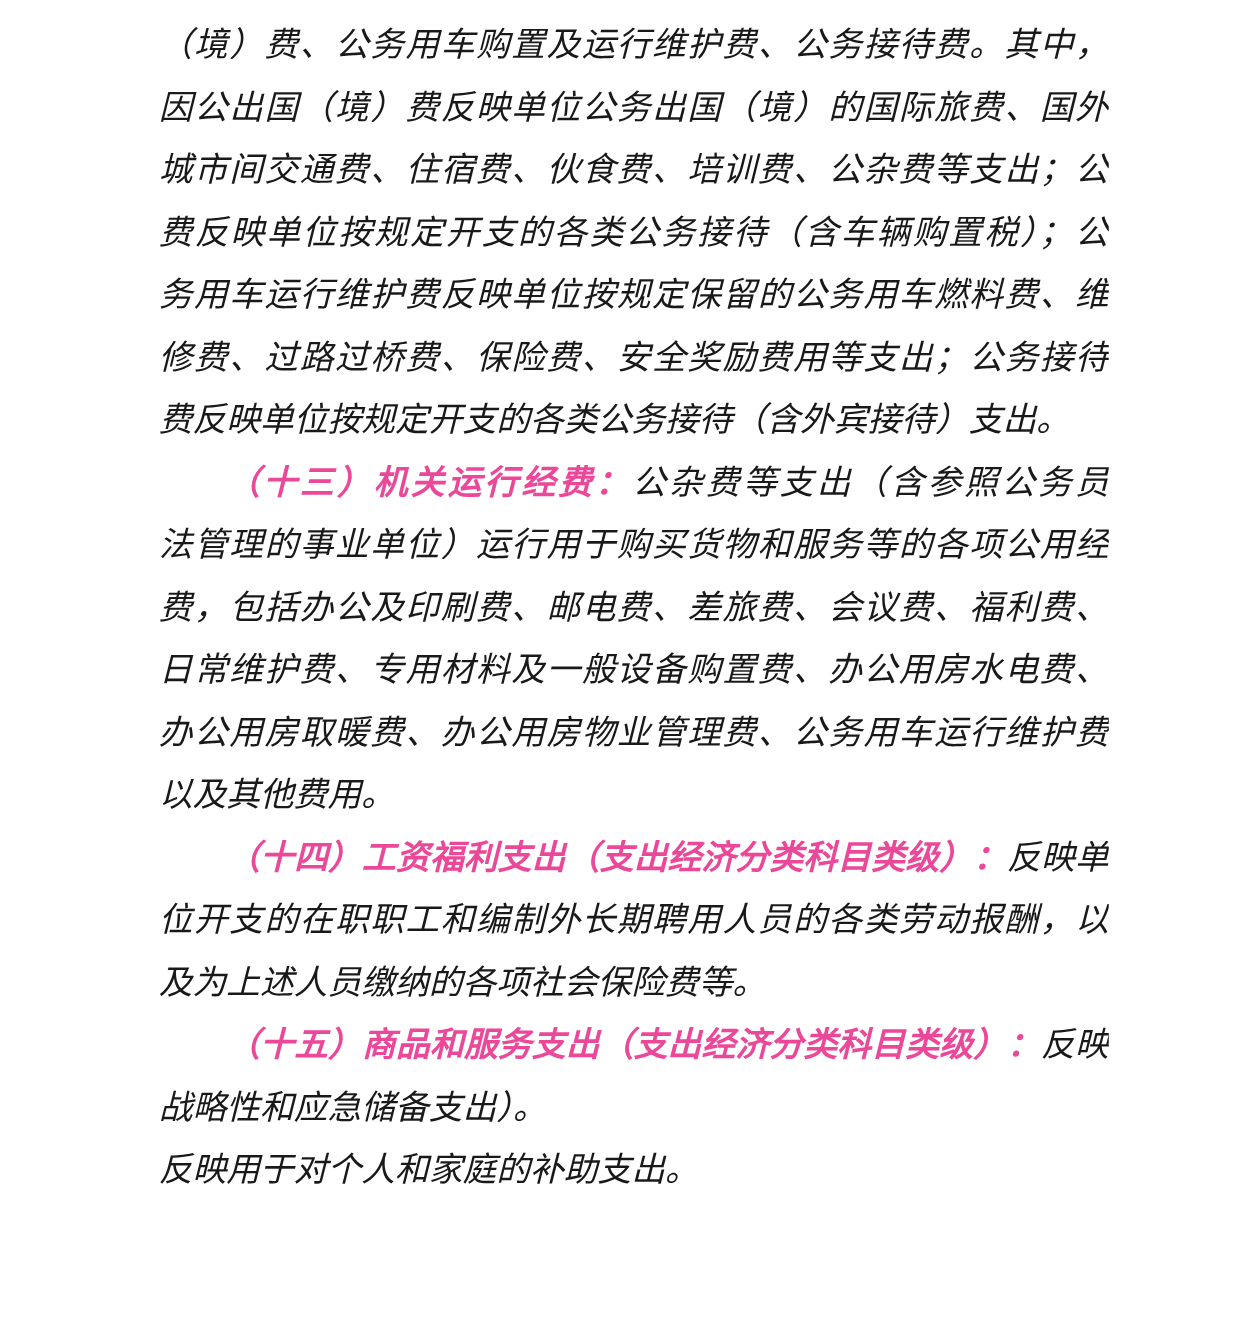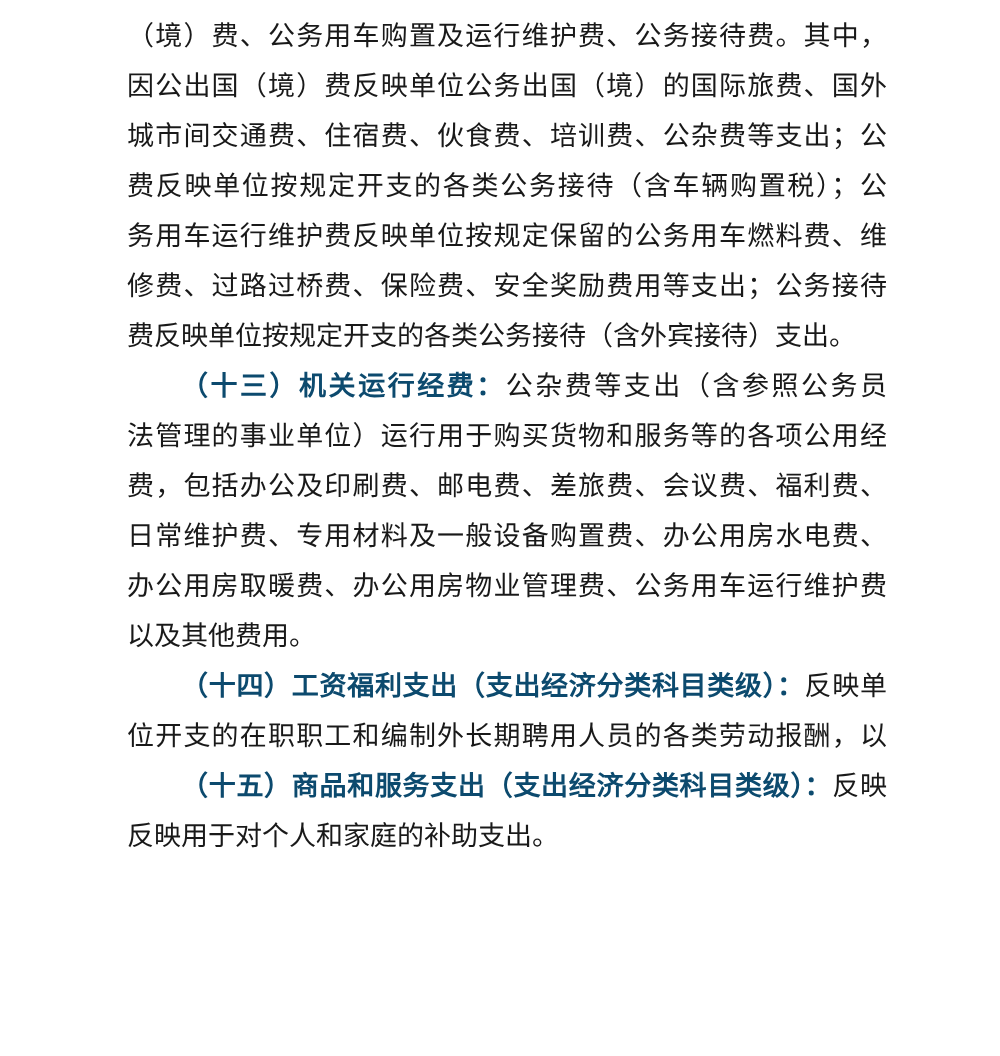--- a/index.html
+++ b/index.html
@@ -6,20 +6,21 @@
     margin: 0;
     padding: 0;
     background: #ffffff;
   }
   .page {
     position: relative;
     width: 1000px;
     height: 1056px;
     background: #ffffff;
     overflow: hidden;
+    font-style: italic;
   }
   .textblock {
     position: absolute;
     left: 127px;
     top: 11px;
     width: 760px;
   }
   .paragraph {
     margin: 0;
     padding: 0;
@@ -38,21 +39,21 @@
     text-align-last: left;
   }
   .line.indent {
     text-indent: 54px;
   }
   .run {
     font-weight: normal;
   }
   .run.b {
     font-weight: 700;
-    color: #0c4a6e;
+    color: #ec4899;
   }
 </style>
 </head>
 <body>
 
 <div class="page">
   <div class="textblock" id="textblock">
       <div class="paragraph">
         <div class="line"><span class="run">（境）费、公务用车购置及运行维护费、公务接待费。其中，</span></div>
         <div class="line"><span class="run">因公出国（境）费反映单位公务出国（境）的国际旅费、国外</span></div>
@@ -66,21 +67,23 @@
         <div class="line indent"><span class="run b">（十三）机关运行经费：</span><span class="run">公杂费等支出（含参照公务员</span></div>
         <div class="line"><span class="run">法管理的事业单位）运行用于购买货物和服务等的各项公用经</span></div>
         <div class="line"><span class="run">费，包括办公及印刷费、邮电费、差旅费、会议费、福利费、</span></div>
         <div class="line"><span class="run">日常维护费、专用材料及一般设备购置费、办公用房水电费、</span></div>
         <div class="line"><span class="run">办公用房取暖费、办公用房物业管理费、公务用车运行维护费</span></div>
         <div class="line para-end"><span class="run">以及其他费用。</span></div>
       </div>
       <div class="paragraph">
         <div class="line indent"><span class="run b">（十四）工资福利支出（支出经济分类科目类级）：</span><span class="run">反映单</span></div>
         <div class="line"><span class="run">位开支的在职职工和编制外长期聘用人员的各类劳动报酬，以</span></div>
+        <div class="line para-end"><span class="run">及为上述人员缴纳的各项社会保险费等。</span></div>
       </div>
       <div class="paragraph">
         <div class="line indent"><span class="run b">（十五）商品和服务支出（支出经济分类科目类级）：</span><span class="run">反映</span></div>
+        <div class="line para-end"><span class="run">战略性和应急储备支出）。</span></div>
       </div>
       <div class="paragraph">
         <div class="line para-end"><span class="run">反映用于对个人和家庭的补助支出。</span></div>
       </div>
     </div>
 </div>
 
 </body></html>

